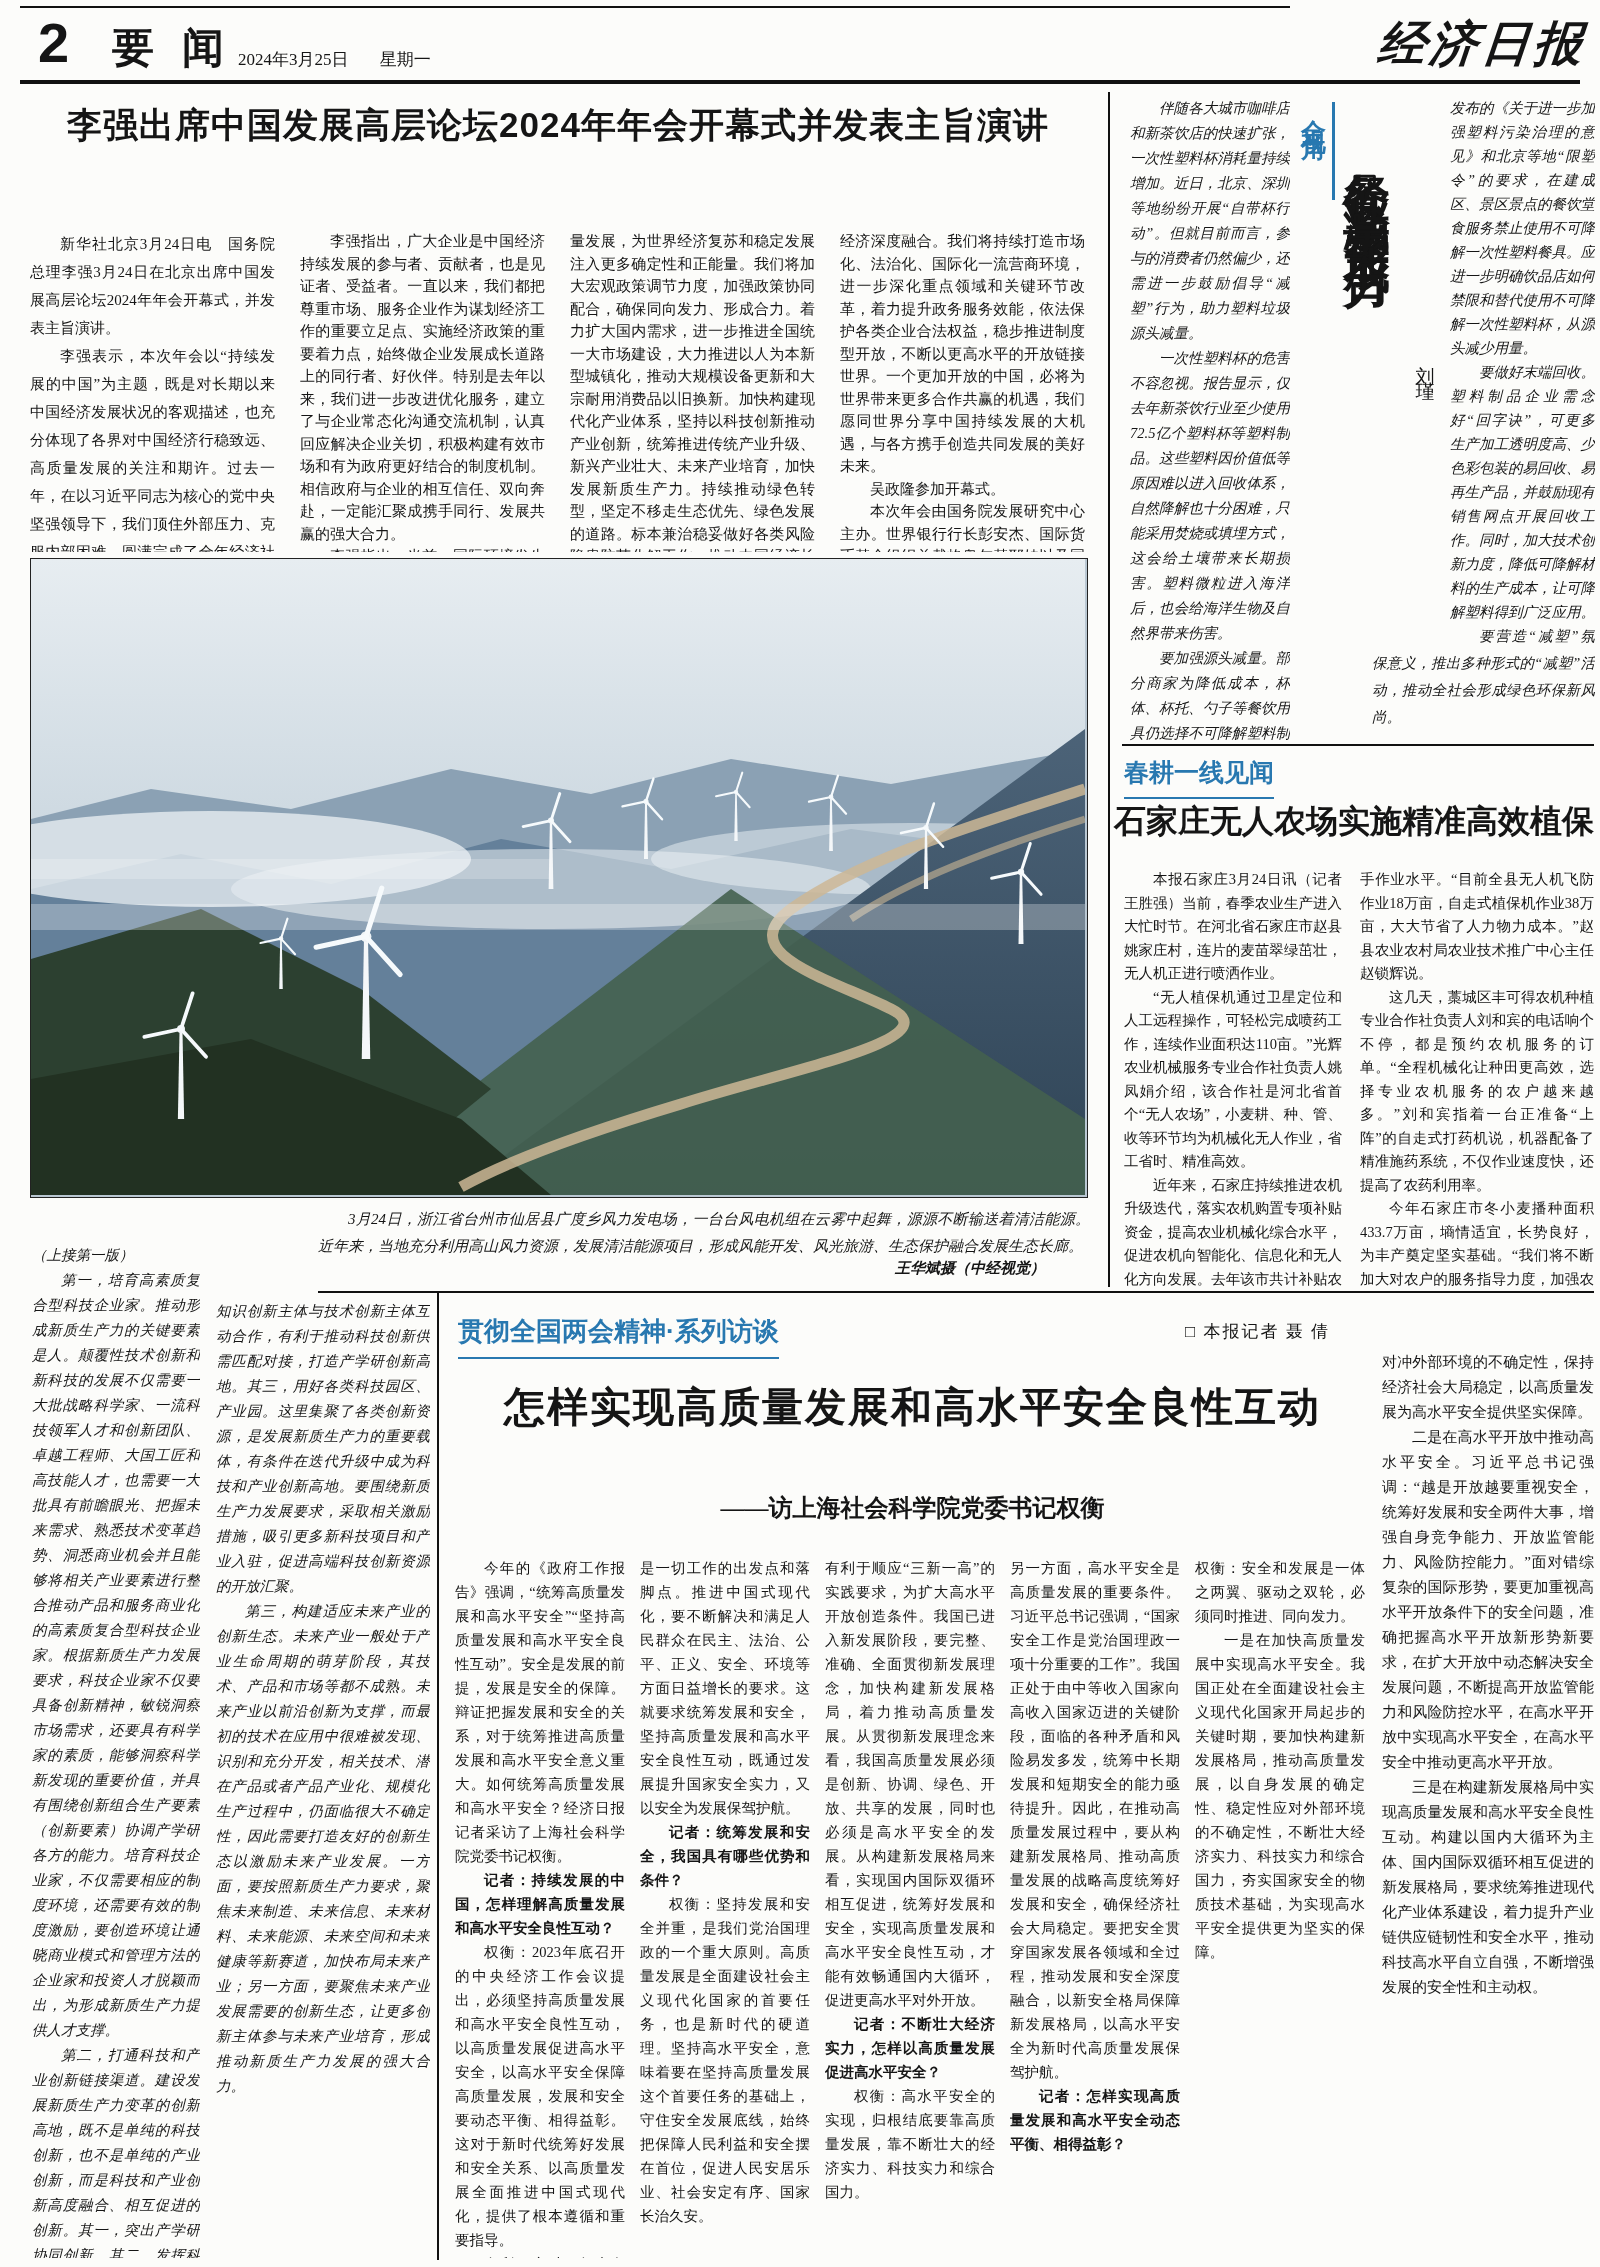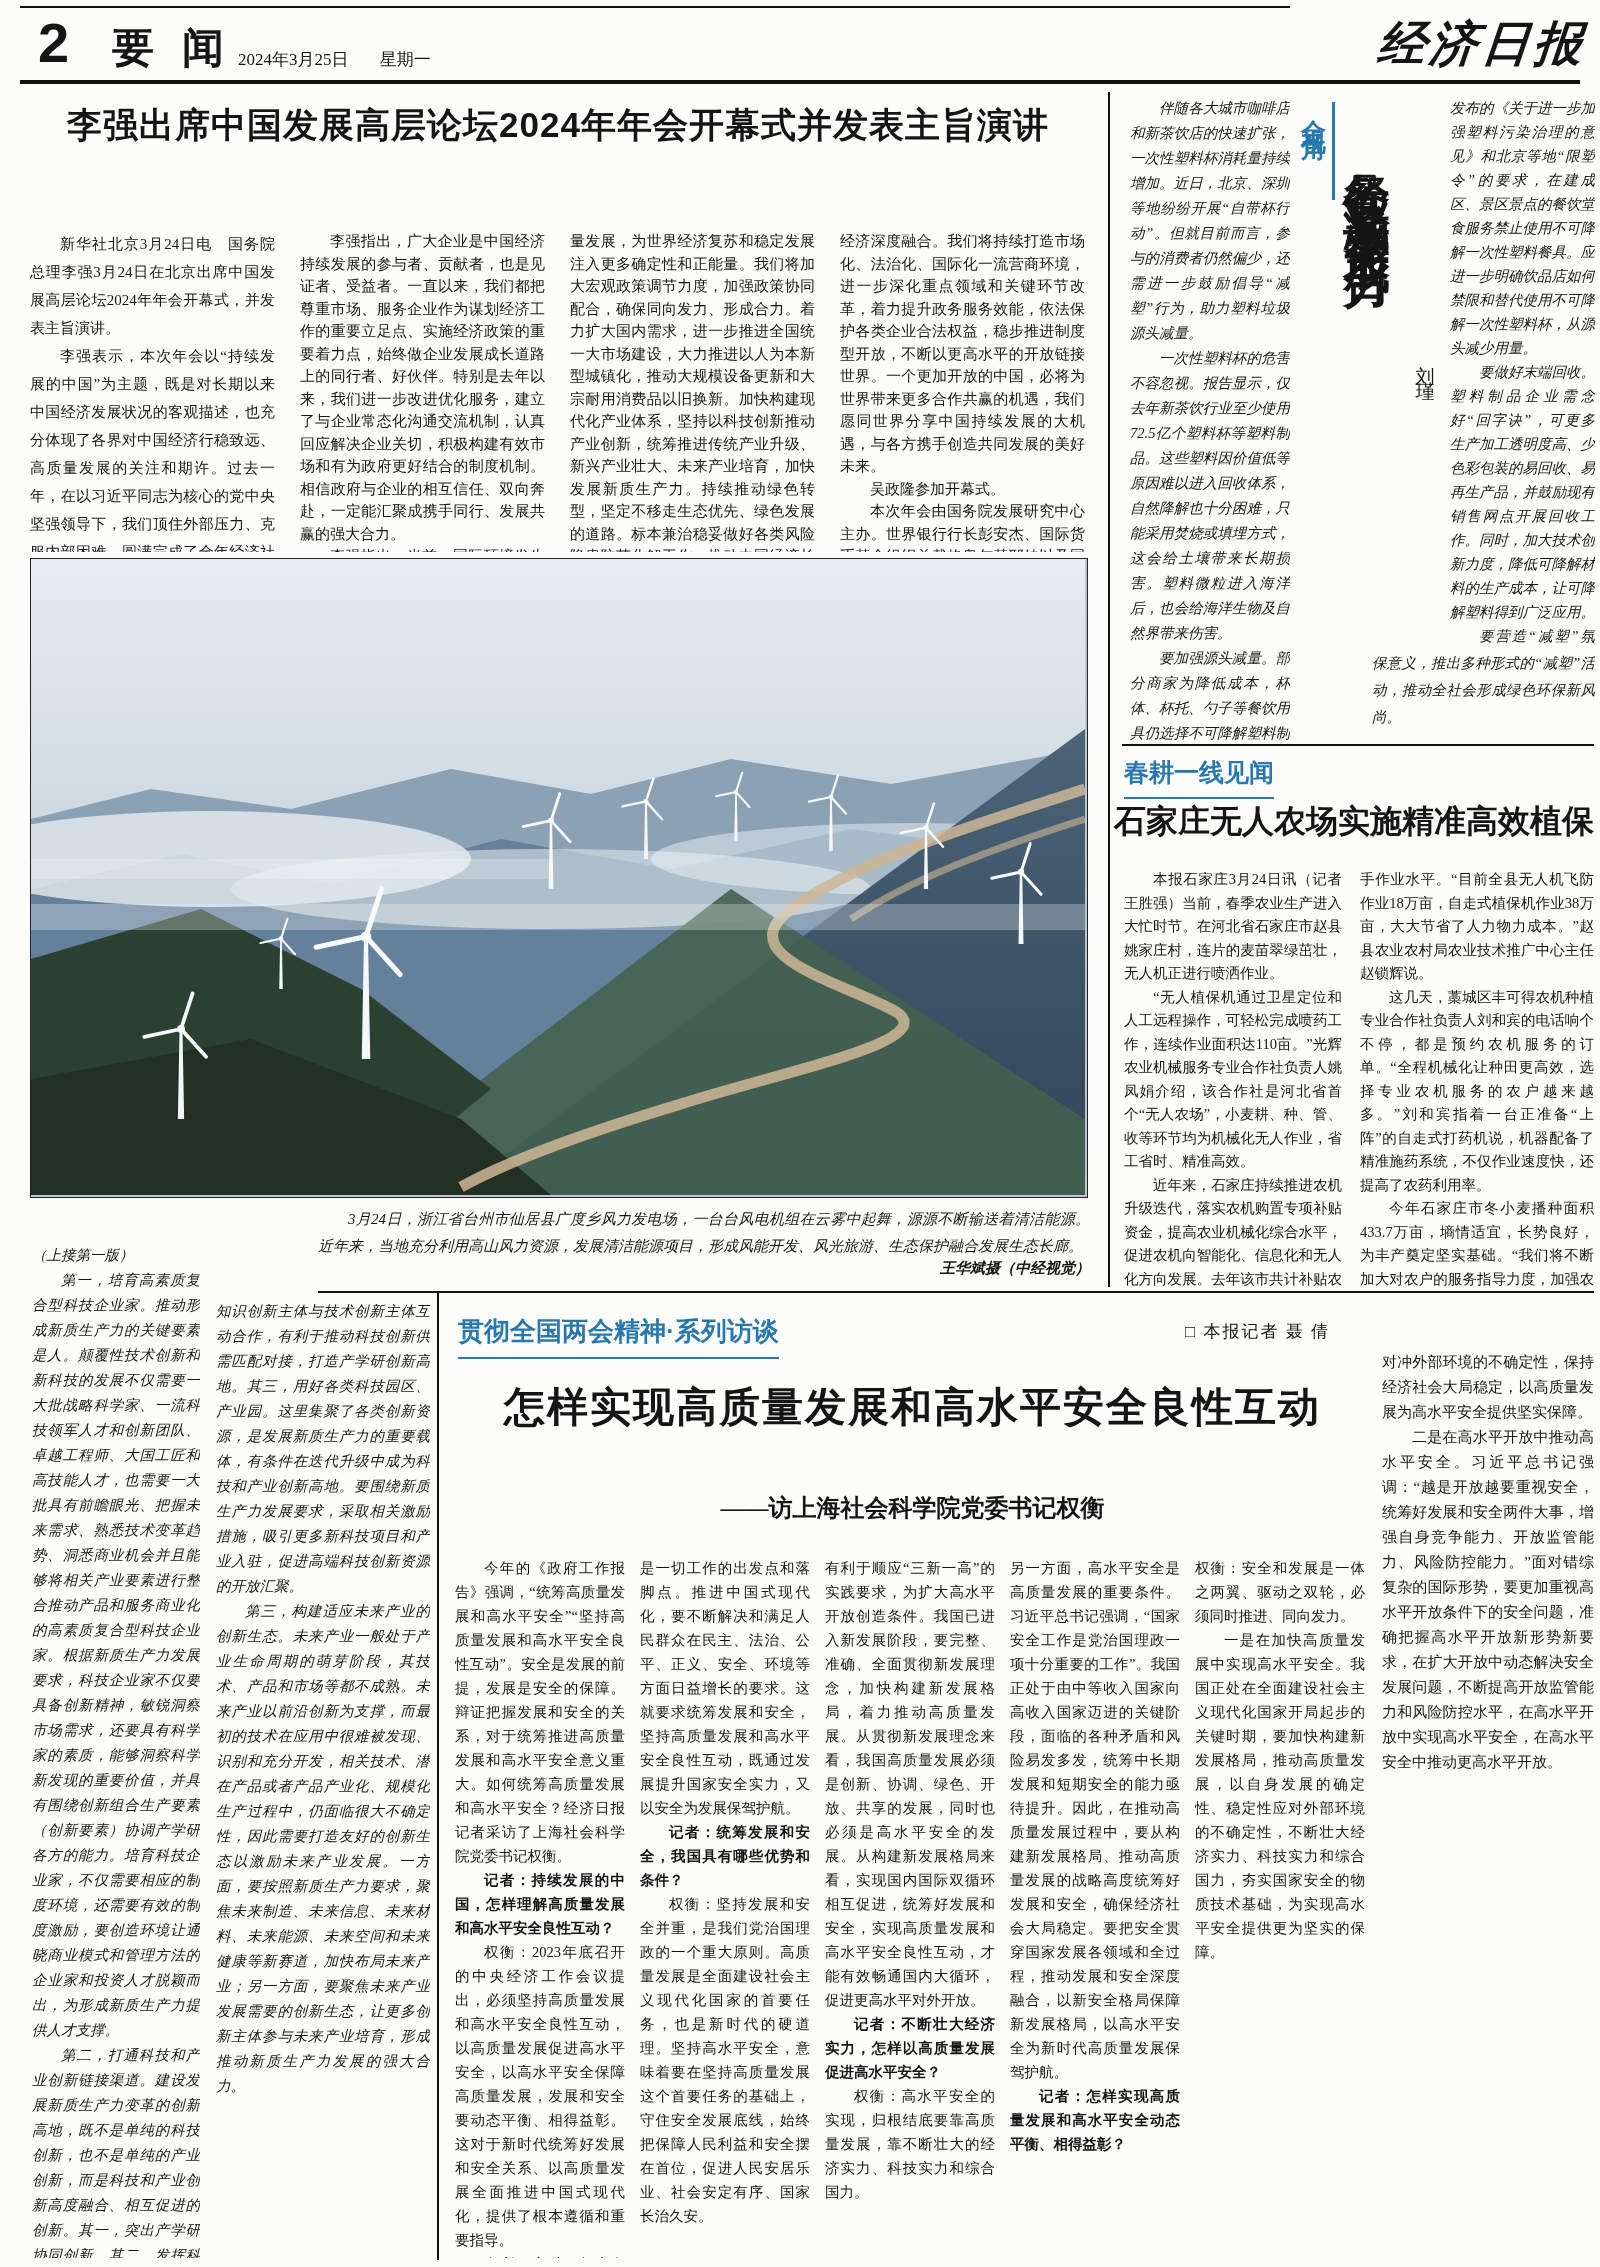--- a/index.html
+++ b/index.html
@@ -135,21 +135,21 @@
       <use href="#wt" transform="translate(895,330) scale(0.85)"></use>
       <use href="#wt" transform="translate(990,385) scale(1.0)"></use>
       <rect x="0" y="345" width="1054" height="26" fill="#ffffff" opacity="0.28"></rect>
       <rect x="0" y="300" width="520" height="20" fill="#ffffff" opacity="0.22"></rect>
     </svg>
   </div>
 
   <div class="abs col kaiti" style="left:318px;top:1206px;width:772px;height:82px;font-size:15px;line-height:26.5px;">
     <p class="para">3月24日，浙江省台州市仙居县广度乡风力发电场，一台台风电机组在云雾中起舞，源源不断输送着清洁能源。近年来，当地充分利用高山风力资源，发展清洁能源项目，形成风能开发、风光旅游、生态保护融合发展生态长廊。</p>
   </div>
-  <div class="abs kaiti" style="left:850px;top:1259px;width:240px;text-align:right;font-size:15px;font-weight:bold;">王华斌摄（中经视觉）</div>
+  <div class="abs kaiti" style="left:850px;top:1259px;width:240px;text-align:center;font-size:15px;font-weight:bold;">王华斌摄（中经视觉）</div>
 
   <div class="abs col kaiti" style="left:32px;top:1243px;width:168px;height:1015px;font-size:14.5px;line-height:25px;">
       <p class="para n">（上接第一版）</p>
       <p class="para">第一，培育高素质复合型科技企业家。推动形成新质生产力的关键要素是人。颠覆性技术创新和新科技的发展不仅需要一大批战略科学家、一流科技领军人才和创新团队、卓越工程师、大国工匠和高技能人才，也需要一大批具有前瞻眼光、把握未来需求、熟悉技术变革趋势、洞悉商业机会并且能够将相关产业要素进行整合推动产品和服务商业化的高素质复合型科技企业家。根据新质生产力发展要求，科技企业家不仅要具备创新精神，敏锐洞察市场需求，还要具有科学家的素质，能够洞察科学新发现的重要价值，并具有围绕创新组合生产要素（创新要素）协调产学研各方的能力。培育科技企业家，不仅需要相应的制度环境，还需要有效的制度激励，要创造环境让通晓商业模式和管理方法的企业家和投资人才脱颖而出，为形成新质生产力提供人才支撑。</p>
       <p class="para">第二，打通科技和产业创新链接渠道。建设发展新质生产力变革的创新高地，既不是单纯的科技创新，也不是单纯的产业创新，而是科技和产业创新高度融合、相互促进的创新。其一，突出产学研协同创新。其二，发挥科技领军企业的龙头作用。</p>
     </div>
   <div class="abs col kaiti" style="left:216px;top:1299px;width:214px;height:959px;font-size:14.5px;line-height:25px;">
       <p class="para n">知识创新主体与技术创新主体互动合作，有利于推动科技创新供需匹配对接，打造产学研创新高地。其三，用好各类科技园区、产业园。这里集聚了各类创新资源，是发展新质生产力的重要载体，有条件在迭代升级中成为科技和产业创新高地。要围绕新质生产力发展要求，采取相关激励措施，吸引更多新科技项目和产业入驻，促进高端科技创新资源的开放汇聚。</p>
       <p class="para">第三，构建适应未来产业的创新生态。未来产业一般处于产业生命周期的萌芽阶段，其技术、产品和市场等都不成熟。未来产业以前沿创新为支撑，而最初的技术在应用中很难被发现、识别和充分开发，相关技术、潜在产品或者产品产业化、规模化生产过程中，仍面临很大不确定性，因此需要打造友好的创新生态以激励未来产业发展。一方面，要按照新质生产力要求，聚焦未来制造、未来信息、未来材料、未来能源、未来空间和未来健康等新赛道，加快布局未来产业；另一方面，要聚焦未来产业发展需要的创新生态，让更多创新主体参与未来产业培育，形成推动新质生产力发展的强大合力。</p>
     </div>
@@ -183,15 +183,16 @@
       <p class="para n">另一方面，高水平安全是高质量发展的重要条件。习近平总书记强调，“国家安全工作是党治国理政一项十分重要的工作”。我国正处于由中等收入国家向高收入国家迈进的关键阶段，面临的各种矛盾和风险易发多发，统筹中长期发展和短期安全的能力亟待提升。因此，在推动高质量发展过程中，要从构建新发展格局、推动高质量发展的战略高度统筹好发展和安全，确保经济社会大局稳定。要把安全贯穿国家发展各领域和全过程，推动发展和安全深度融合，以新安全格局保障新发展格局，以高水平安全为新时代高质量发展保驾护航。</p>
       <p class="para b">记者：怎样实现高质量发展和高水平安全动态平衡、相得益彰？</p>
     </div>
   <div class="abs col" style="left:1195px;top:1556px;width:170px;height:702px;font-size:14.5px;line-height:24px;">
       <p class="para n">权衡：安全和发展是一体之两翼、驱动之双轮，必须同时推进、同向发力。</p>
       <p class="para">一是在加快高质量发展中实现高水平安全。我国正处在全面建设社会主义现代化国家开局起步的关键时期，要加快构建新发展格局，推动高质量发展，以自身发展的确定性、稳定性应对外部环境的不确定性，不断壮大经济实力、科技实力和综合国力，夯实国家安全的物质技术基础，为实现高水平安全提供更为坚实的保障。</p>
     </div>
   <div class="abs col" style="left:1382px;top:1350px;width:212px;height:908px;font-size:15px;line-height:25px;">
       <p class="para n">对冲外部环境的不确定性，保持经济社会大局稳定，以高质量发展为高水平安全提供坚实保障。</p>
       <p class="para">二是在高水平开放中推动高水平安全。习近平总书记强调：“越是开放越要重视安全，统筹好发展和安全两件大事，增强自身竞争能力、开放监管能力、风险防控能力。”面对错综复杂的国际形势，要更加重视高水平开放条件下的安全问题，准确把握高水平开放新形势新要求，在扩大开放中动态解决安全发展问题，不断提高开放监管能力和风险防控水平，在高水平开放中实现高水平安全，在高水平安全中推动更高水平开放。</p>
+      <p class="para">三是在构建新发展格局中实现高质量发展和高水平安全良性互动。构建以国内大循环为主体、国内国际双循环相互促进的新发展格局，要求统筹推进现代化产业体系建设，着力提升产业链供应链韧性和安全水平，推动科技高水平自立自强，不断增强发展的安全性和主动权。</p>
     </div>
 
 </div>
 
 </body></html>

